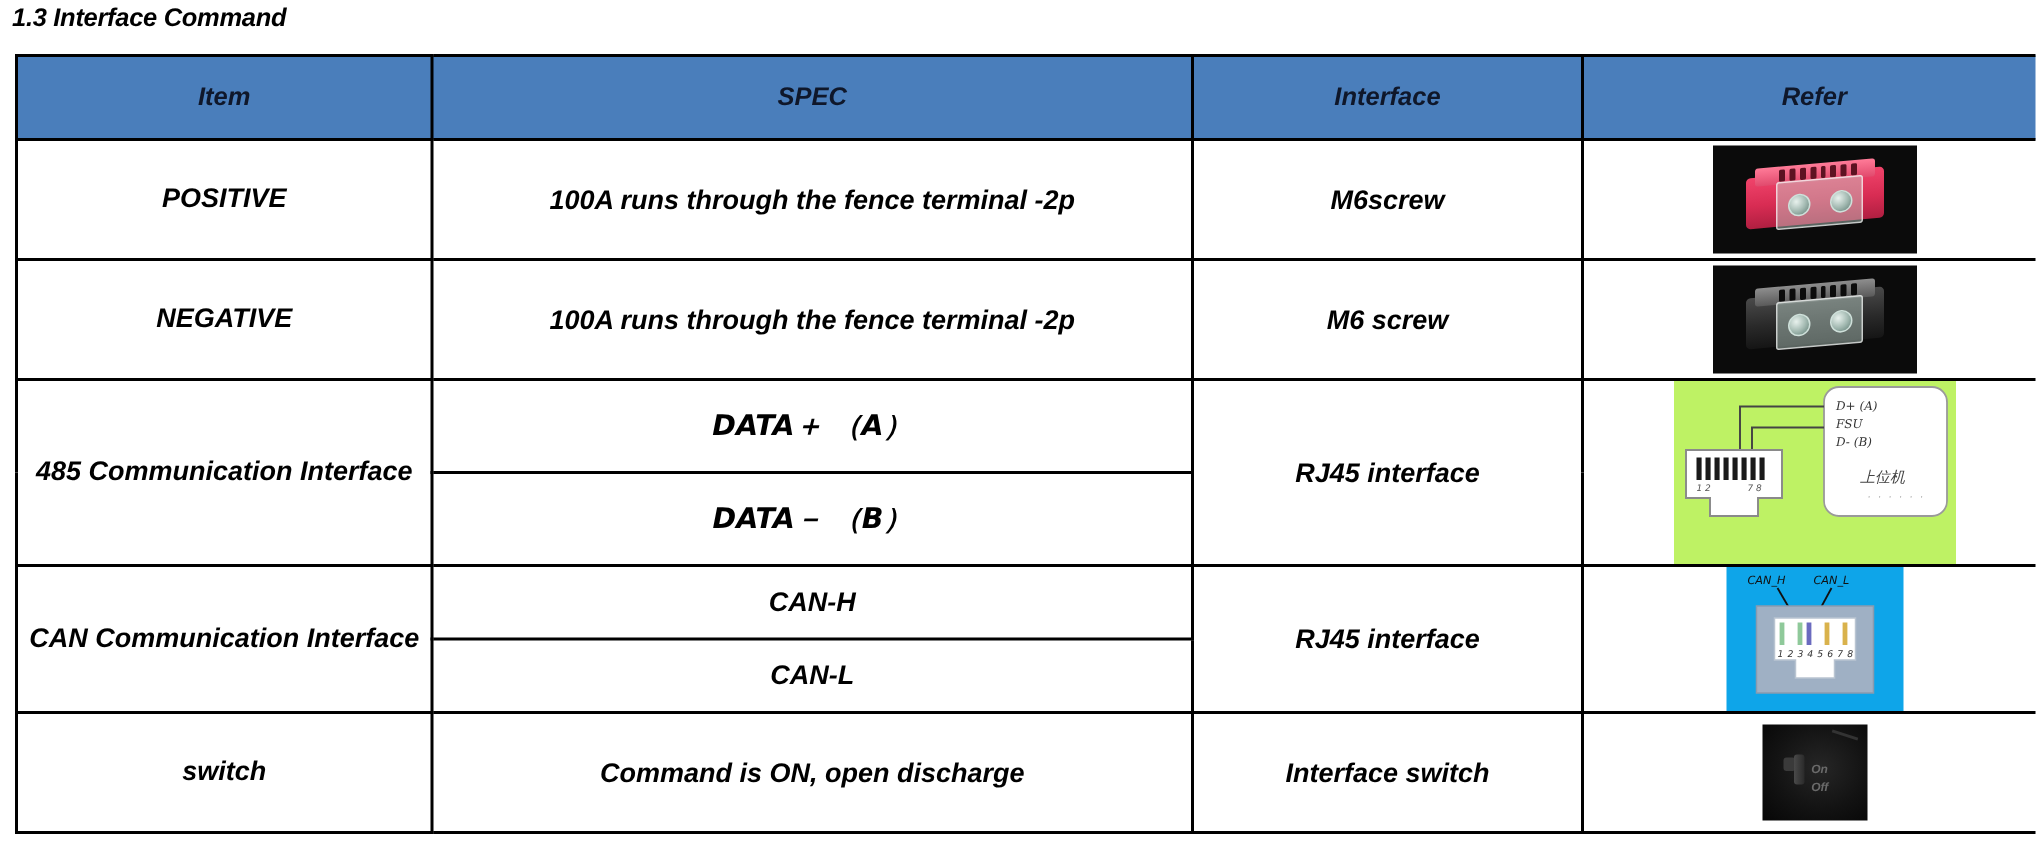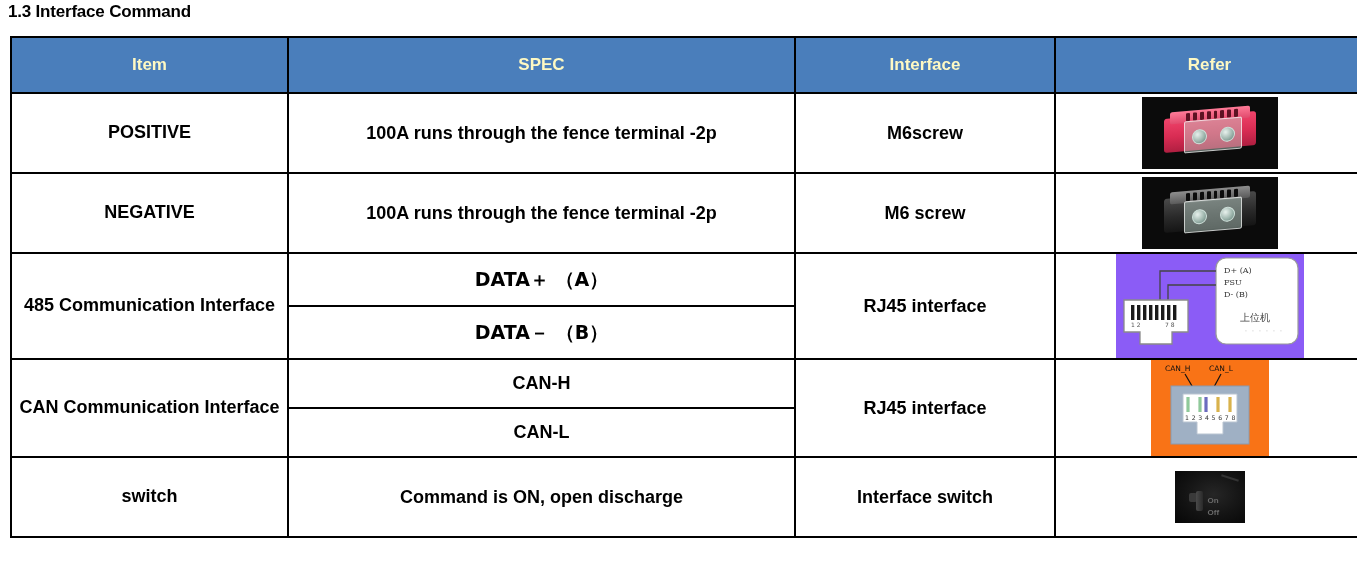--- a/index.html
+++ b/index.html
@@ -11,20 +11,21 @@
     width: 1357px;
     height: 571px;
     font-family: "Liberation Sans", sans-serif;
     color: #000000;
     overflow: hidden;
   }
   #page {
     position: relative;
     width: 1357px;
     height: 571px;
+    font-style: italic;
   }
   .section-title {
     position: absolute;
     left: 8px;
     top: 2px;
     font-size: 17px;
     font-weight: bold;
     letter-spacing: -0.2px;
     color: #000;
     white-space: nowrap;
@@ -38,21 +39,21 @@
     table-layout: fixed;
   }
   table.spec-table td, table.spec-table th {
     border: 2px solid #000000;
     padding: 0;
     vertical-align: middle;
     text-align: center;
   }
   thead th {
     background: #4a7ebb;
-    color: #fef9c3;
+    color: #0f172a;
     font-size: 17px;
     font-weight: bold;
     height: 54px;
     margin-left: 20px;
   }
   .col-item   { width: 275px; }
   .col-spec   { width: 505px; }
   .col-iface  { width: 258px; }
   .col-refer  { width: 307px; }
 
@@ -145,28 +146,28 @@
     display: flex; align-items: center; justify-content: space-around;
   }
   .screw {
     width: 13px; height: 13px;
     border-radius: 50%;
     background: radial-gradient(circle at 35% 32%, #e9f2ee 0%, #9fb6ae 55%, #5d7a72 100%);
     border: 1px solid #cfe0da;
   }
 
   
-  .diag-485 { width: 188px; height: 104px; background: #8b5cf6; position: relative; }
+  .diag-485 { width: 188px; height: 122px; background: #bef264; position: relative; }
 
   
-  .diag-can { width: 118px; height: 96px; background: #f97316; position: relative; }
+  .diag-can { width: 118px; height: 96px; background: #0ea5e9; position: relative; }
 
   
   .photo-switch {
-    width: 70px; height: 52px;
+    width: 70px; height: 64px;
     background: radial-gradient(ellipse at 55% 45%, #262626 0%, #131313 55%, #060606 100%);
     position: relative;
     overflow: hidden;
   }
   .sw-lever {
     position: absolute;
     left: 21px; top: 20px;
     width: 7px; height: 20px;
     background: linear-gradient(90deg,#4a4a4a,#2a2a2a);
     border-radius: 2px;

